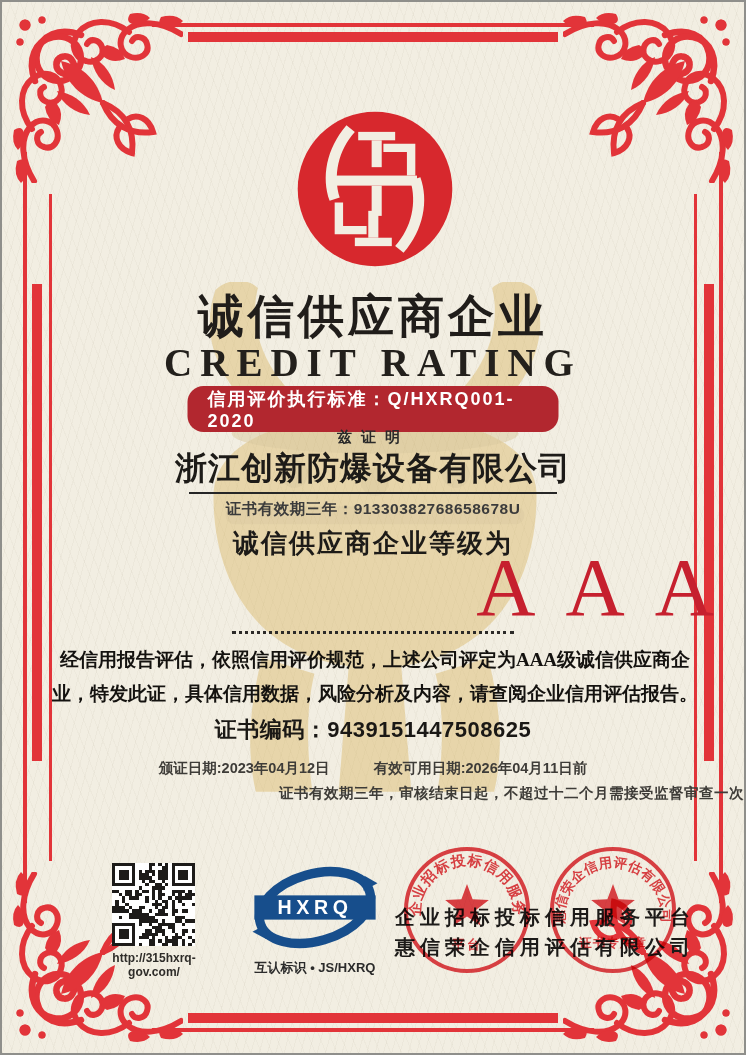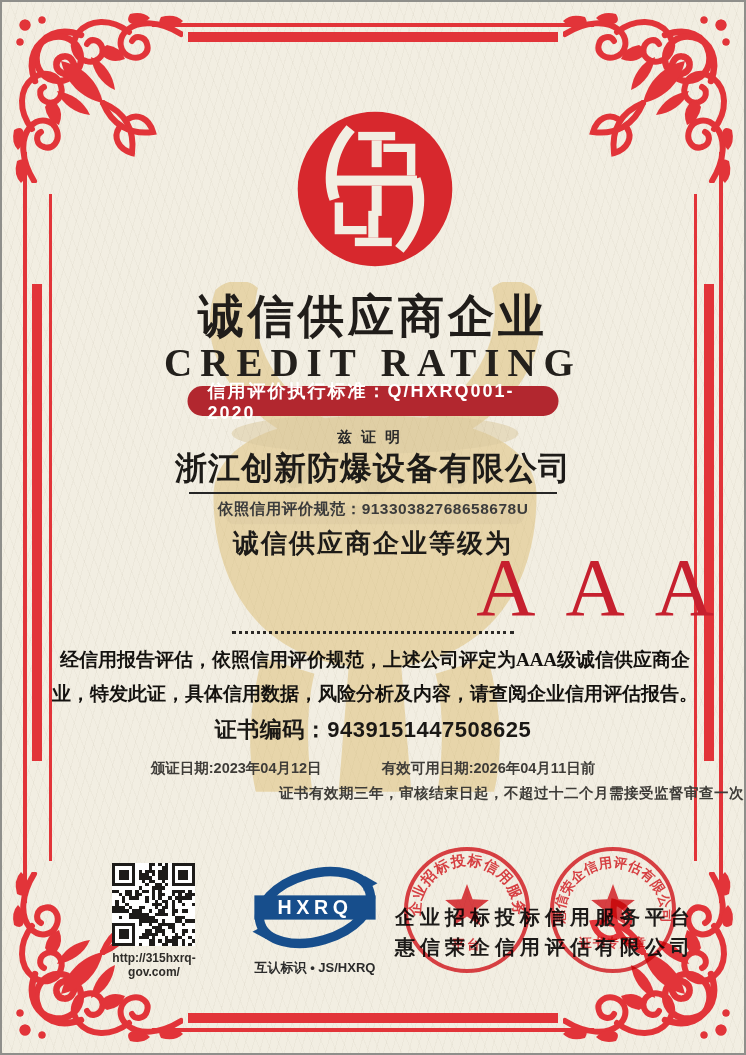--- a/index.html
+++ b/index.html
@@ -23,21 +23,21 @@
   
   .watermark{position:absolute;left:128px;top:280px;width:490px;height:525px;opacity:.38;z-index:0;}
   
   .content{position:absolute;inset:0;z-index:2;}
   .logo{position:absolute;left:289px;top:103px;width:168px;height:168px;}
   .title-cn{position:absolute;left:0;width:100%;top:284px;text-align:center;
     font-size:46px;font-weight:bold;color:#201d1a;letter-spacing:4px;}
   .title-en{position:absolute;left:0;width:100%;top:338px;text-align:center;
     font-size:39px;font-weight:bold;color:#23201c;letter-spacing:8px;}
   .banner{position:absolute;left:50%;top:384px;transform:translateX(-50%);
-    min-width:300px;height:30px;padding:0 20px;border-radius:16px;background:#b2272f;
+    min-width:300px;height:46px;padding:0 20px;border-radius:16px;background:#b2272f;
     display:flex;align-items:center;justify-content:center;
     font-family:"Liberation Sans","DejaVu Sans",sans-serif;
     font-size:18px;font-weight:bold;color:#fff;letter-spacing:2px;}
   .certify-intro{position:absolute;left:0;width:100%;top:426px;text-align:center;
     font-size:15px;font-weight:bold;color:#2a2a2a;letter-spacing:9px;}
   .company{position:absolute;left:0;width:100%;top:445px;text-align:center;
     font-size:32px;font-weight:bold;color:#1d1b18;letter-spacing:1px;}
   .company-line{position:absolute;left:50%;top:490px;transform:translateX(-50%);
     width:368px;height:2px;background:#262626;}
   .credit-code{position:absolute;left:0;width:100%;top:497px;text-align:center;
@@ -51,21 +51,21 @@
   .dotline{position:absolute;left:50%;top:629px;transform:translateX(-50%);
     width:282px;border-top:3px dotted #2c2a28;}
   .statement{position:absolute;left:43px;top:641px;width:660px;text-align:center;
     font-size:19px;line-height:34px;color:#14120f;font-weight:600;}
   .cert-no{position:absolute;left:0;width:100%;top:713px;text-align:center;
     font-family:"Liberation Sans","DejaVu Sans",sans-serif;
     font-size:22px;font-weight:bold;color:#1a1815;letter-spacing:.5px;}
   .dates{position:absolute;left:0;width:100%;top:757px;text-align:center;
     font-family:"Liberation Sans","DejaVu Sans",sans-serif;
     font-size:14.5px;font-weight:bold;color:#3e3c38;}
-  .dates span{margin:0 28px;}
+  .dates span{margin:0 20px;}
   .note{position:absolute;left:0;width:100%;top:782px;text-align:right;
     font-family:"Liberation Sans","DejaVu Sans",sans-serif;
     font-size:14.5px;font-weight:bold;color:#3e3c38;letter-spacing:.5px;}
   
   .qr{position:absolute;left:110px;top:861px;width:83px;height:83px;}
   .qr-url{position:absolute;left:88px;top:949px;width:128px;text-align:center;
     font-family:"Liberation Sans","DejaVu Sans",sans-serif;
     font-size:12px;font-weight:bold;color:#2e2c29;}
   .hxrq{position:absolute;left:247px;top:857px;width:132px;height:97px;}
   .mutual{position:absolute;left:232px;top:957px;width:162px;text-align:center;
@@ -185,21 +185,21 @@
     <div class="title-cn">诚信供应商企业</div>
     <div class="title-en">CREDIT RATING</div>
 
     <div class="banner">
       <span>信用评价执行标准：Q/HXRQ001-2020</span>
     </div>
 
     <div class="certify-intro">兹证明</div>
     <div class="company">浙江创新防爆设备有限公司</div>
     <div class="company-line"></div>
-    <div class="credit-code">依照信用评价规范：91330382768658678U</div>
+    <div class="credit-code">证书有效期三年：91330382768658678U</div>
     <div class="grade-intro">诚信供应商企业等级为</div>
     <div class="grade">AAA</div>
     <div class="dotline"></div>
     <div class="statement">经信用报告评估，依照信用评价规范，上述公司评定为AAA级诚信供应商企业，特发此证，具体信用数据，风险分析及内容，请查阅企业信用评估报告。</div>
     <div class="cert-no">证书编码：9439151447508625</div>
     <div class="dates">
       <span>颁证日期:2023年04月12日</span>
       <span>有效可用日期:2026年04月11日前</span>
     </div>
     <div class="note">证书有效期三年，审核结束日起，不超过十二个月需接受监督审查一次</div>

